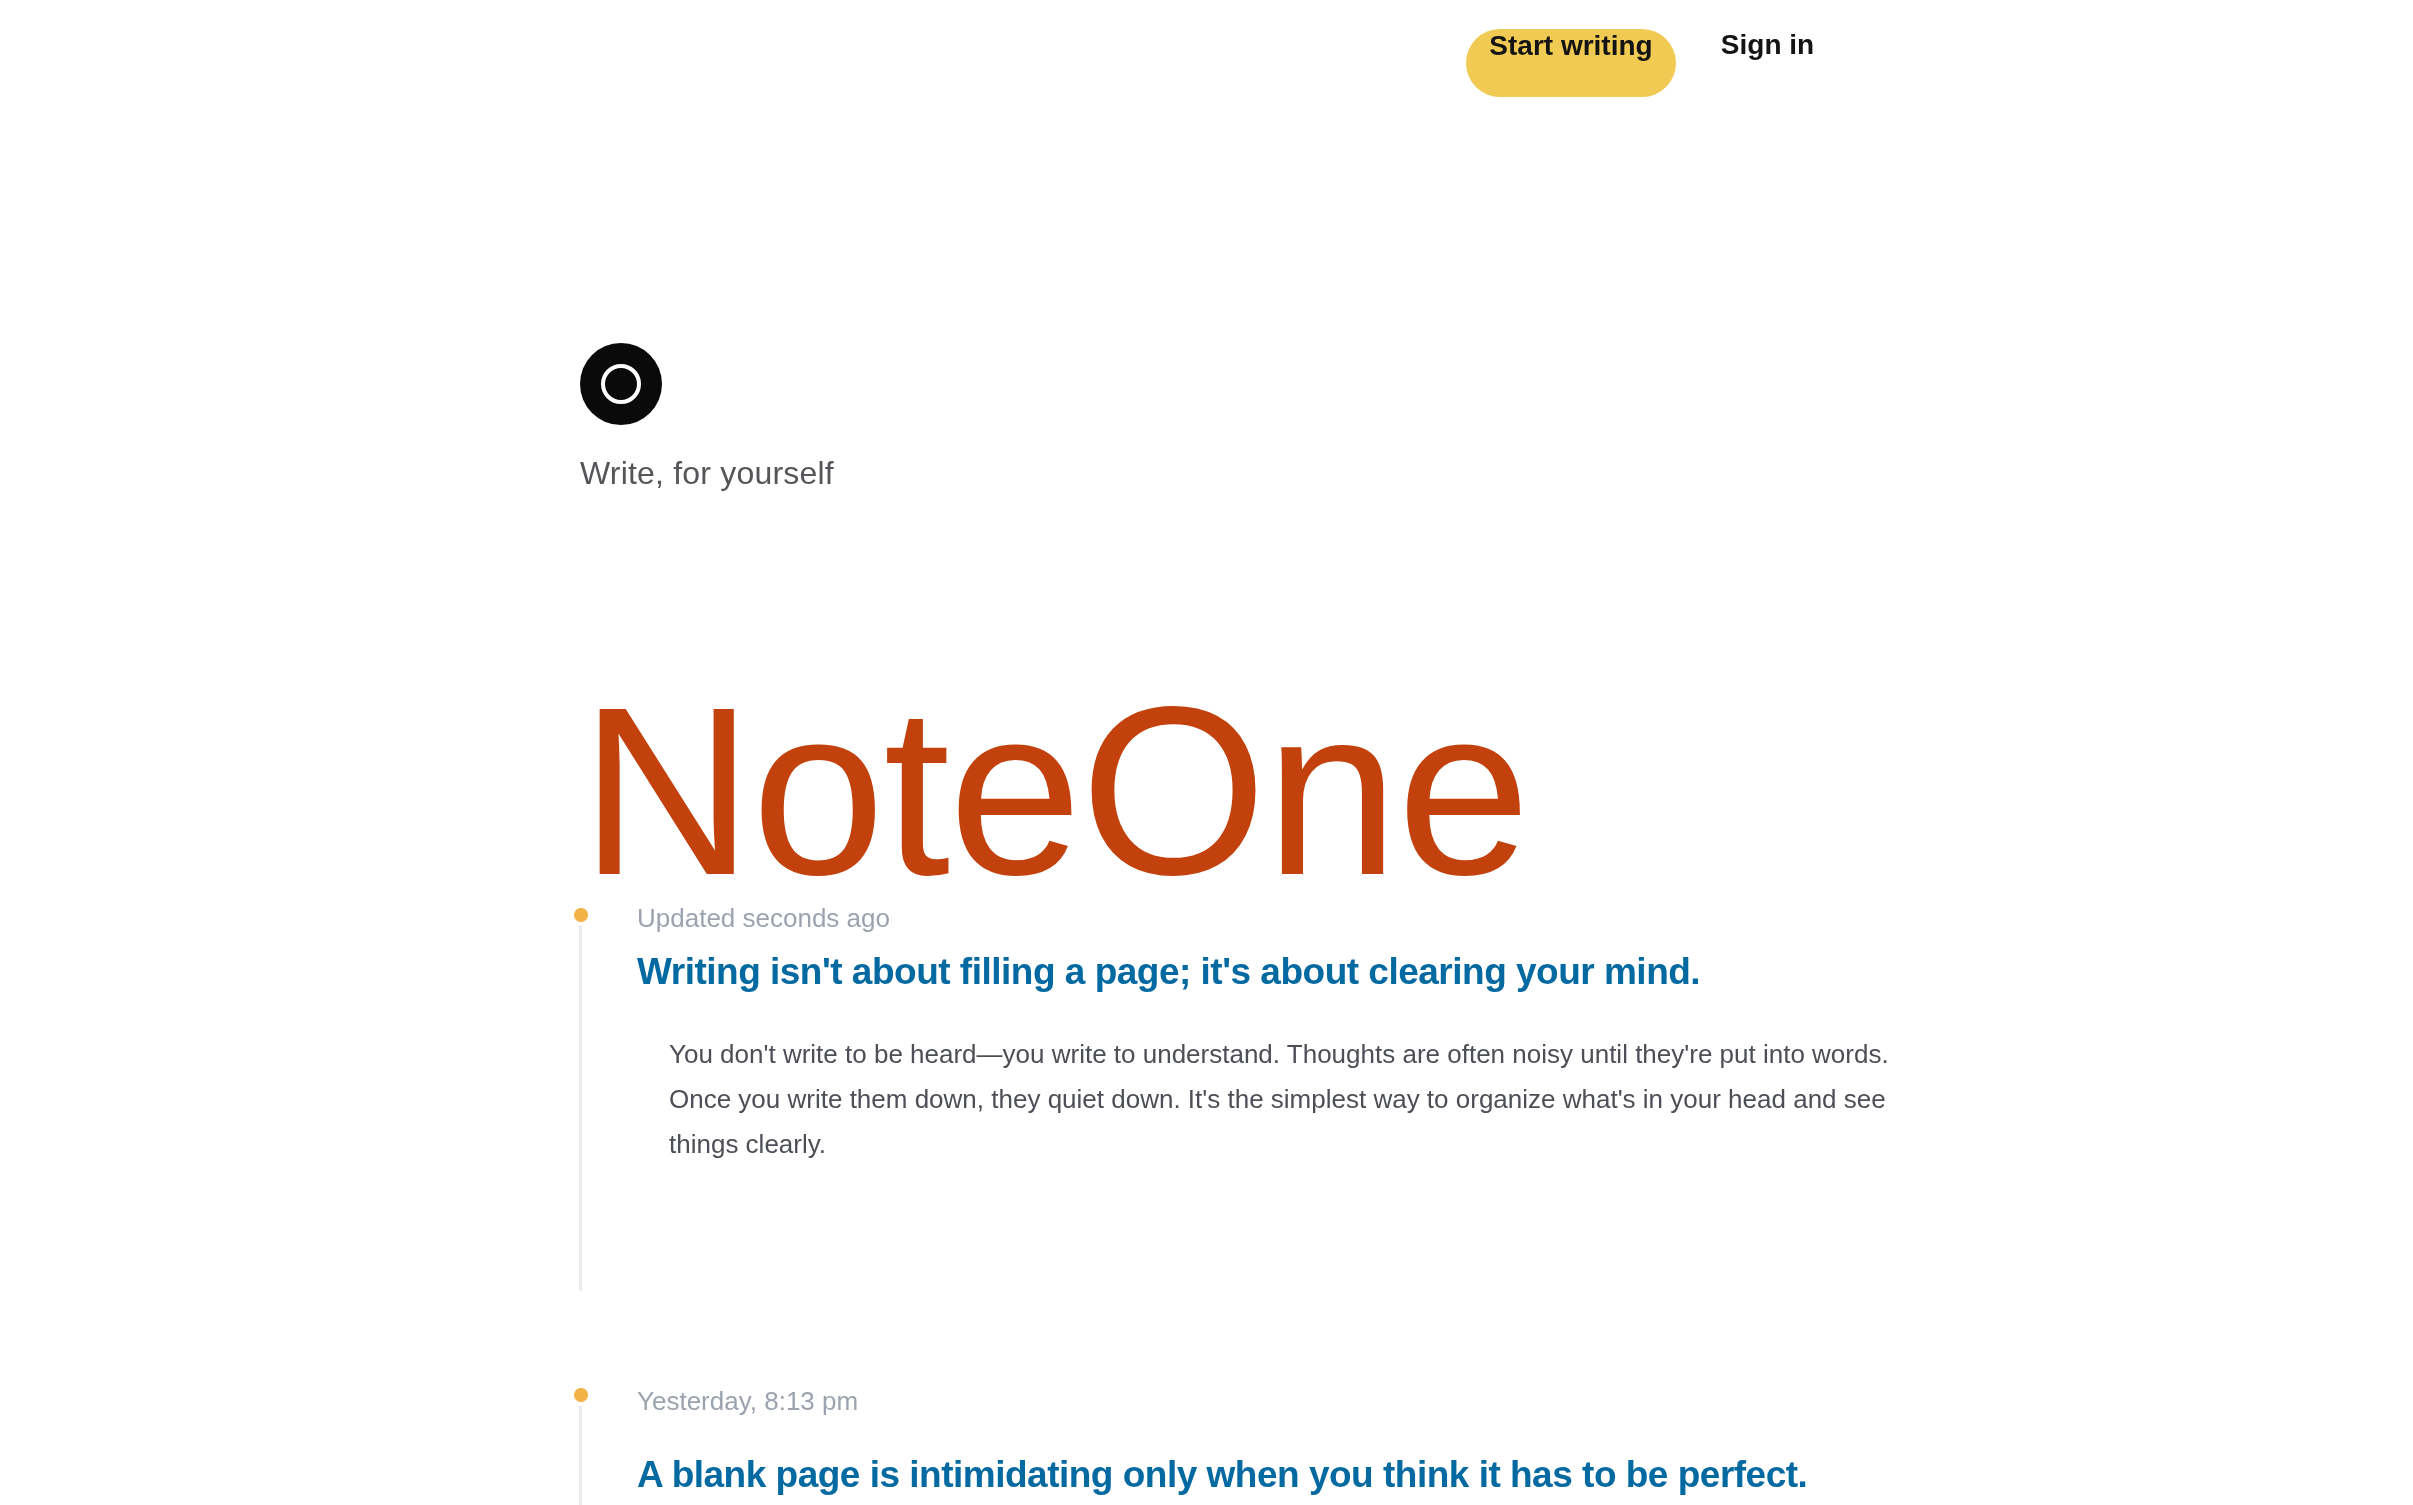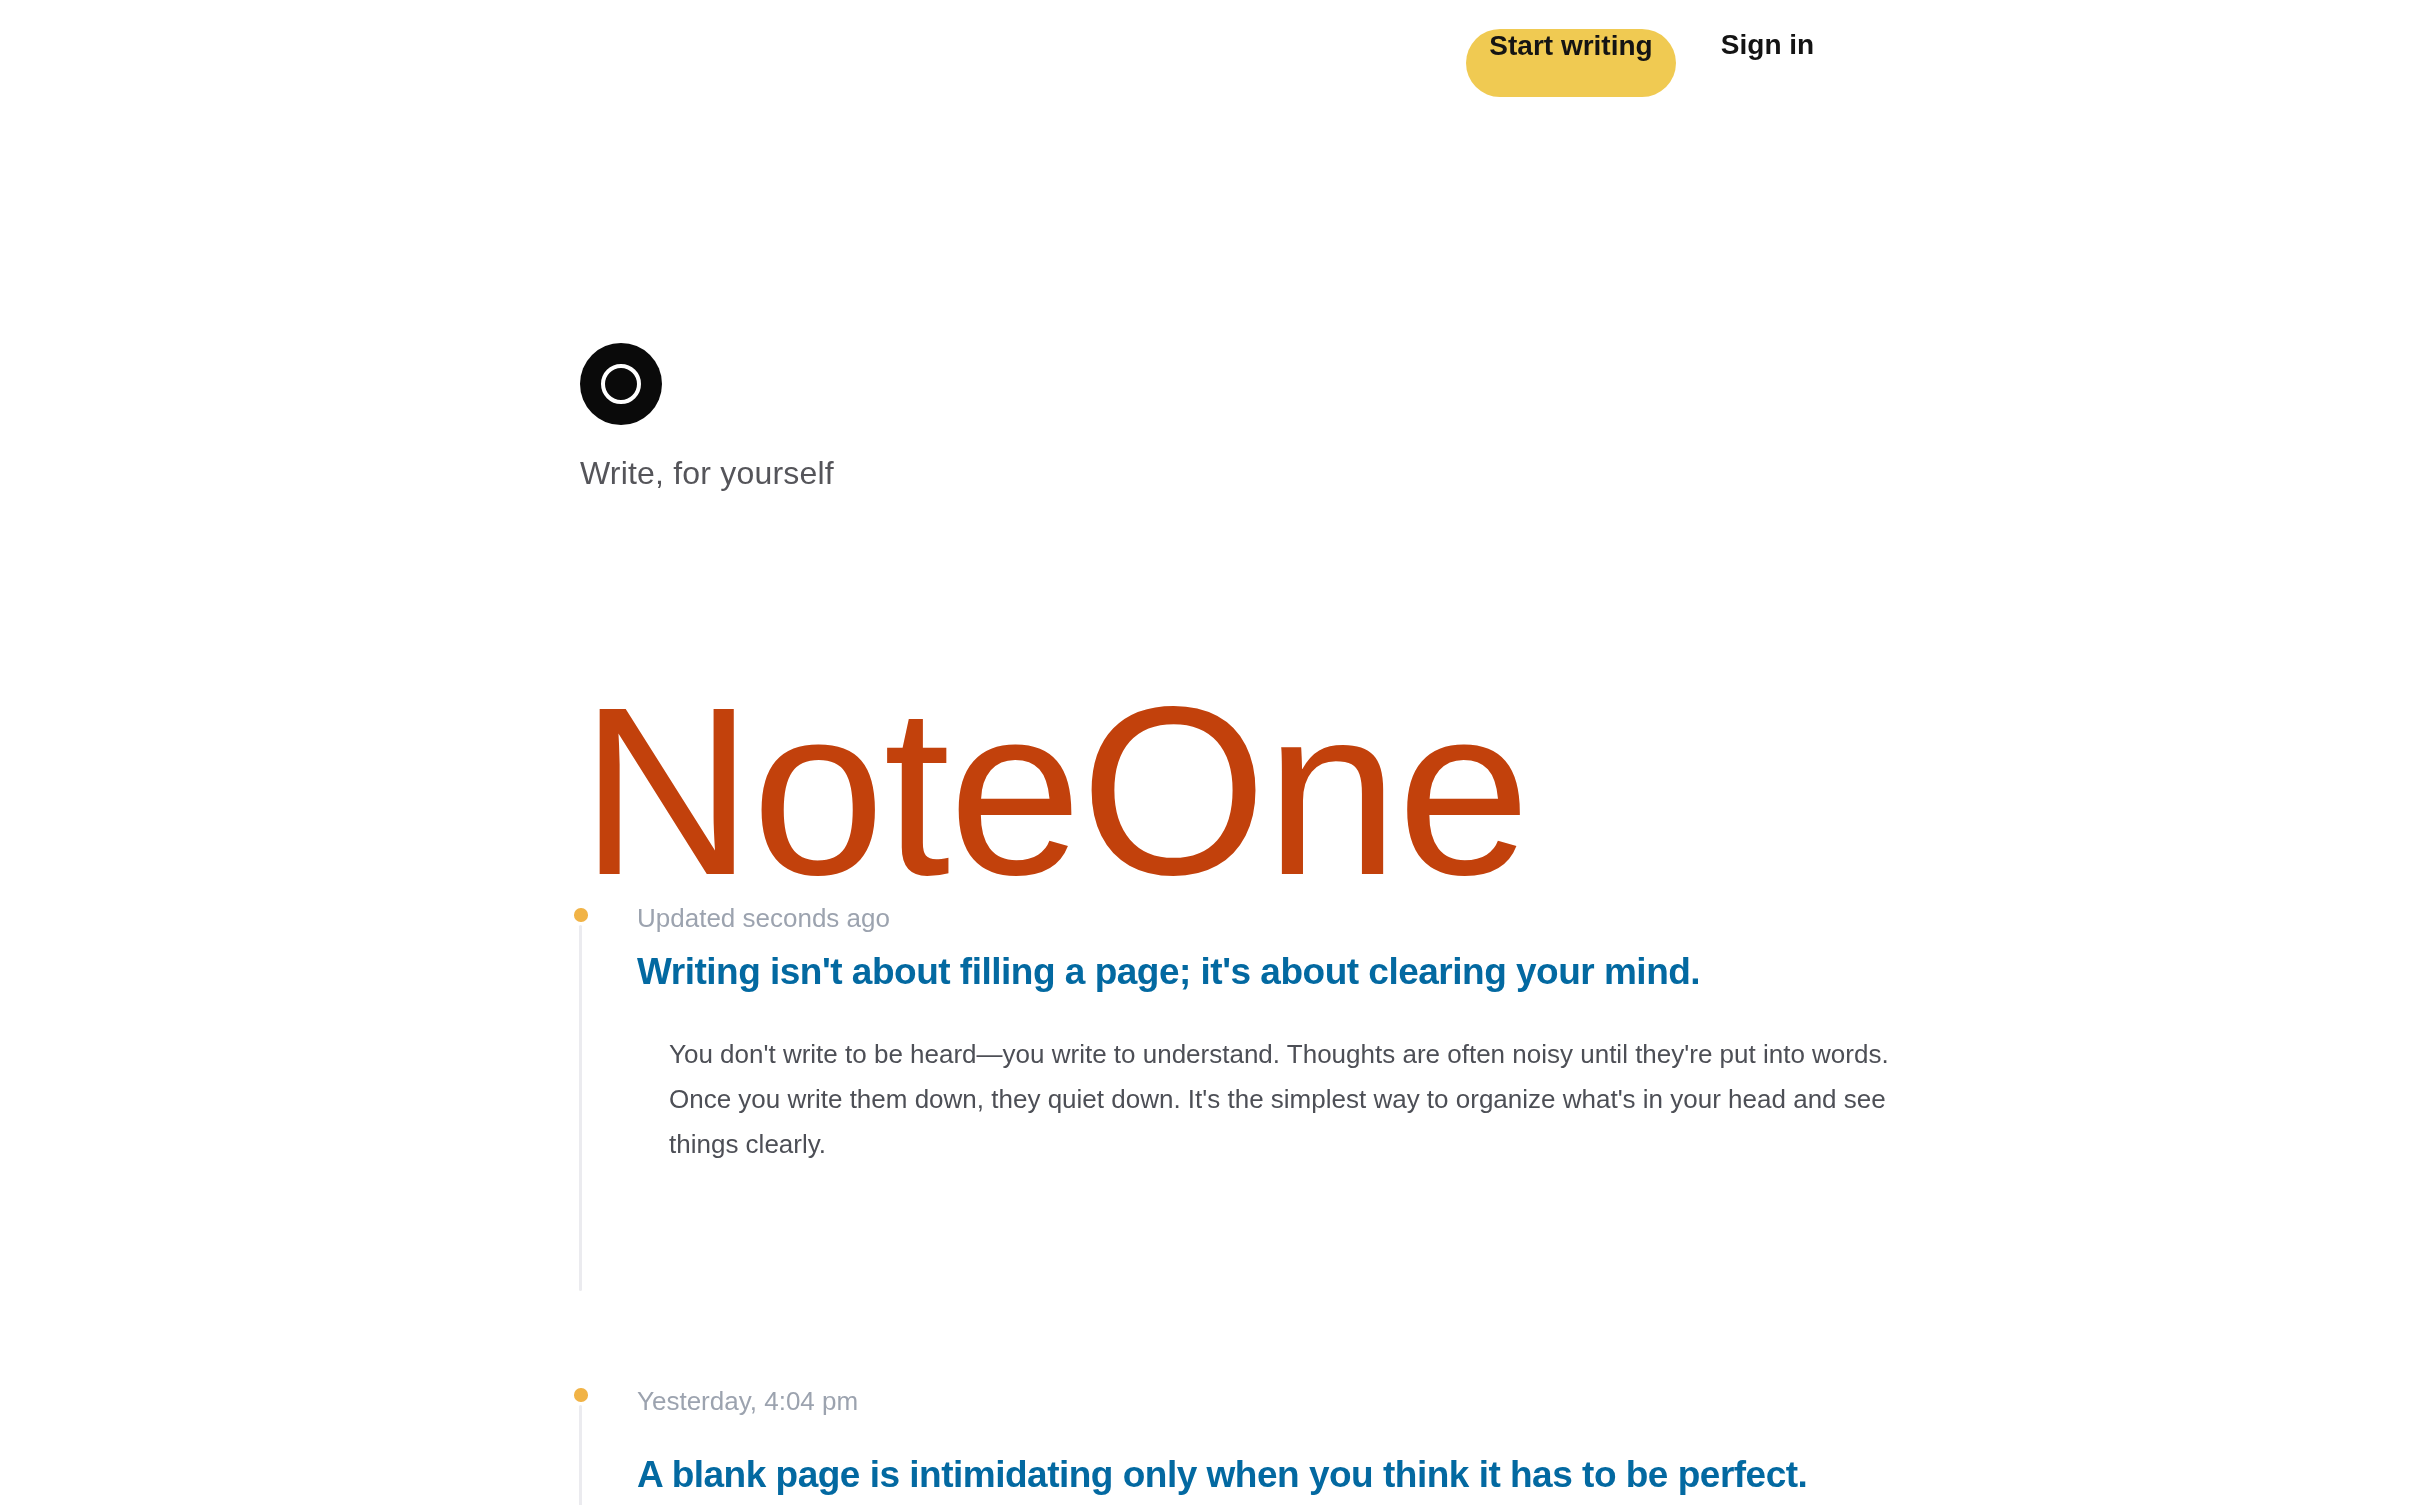--- a/index.html
+++ b/index.html
@@ -116,16 +116,16 @@
   <div class="tl-dot dot-1"></div>
   <div class="tl-line line-1"></div>
   <div class="tl-time time-1">Updated seconds ago</div>
   <div class="tl-title title-1">Writing isn't about filling a page; it's about clearing your mind.</div>
   <div class="tl-body">You don't write to be heard—you write to understand. Thoughts are often noisy until they're put into words. Once you write them down, they quiet down. It's the simplest way to organize what's in your head and see things clearly.</div>
 </div>
 
 <div>
   <div class="tl-dot dot-2"></div>
   <div class="tl-line line-2"></div>
-  <div class="tl-time time-2">Yesterday, 4:04 pm</div>
+  <div class="tl-time time-2">Yesterday, 8:13 pm</div>
   <div class="tl-title title-2">A blank page is intimidating only when you think it has to be perfect.</div>
 </div>
 
 
 </body></html>

